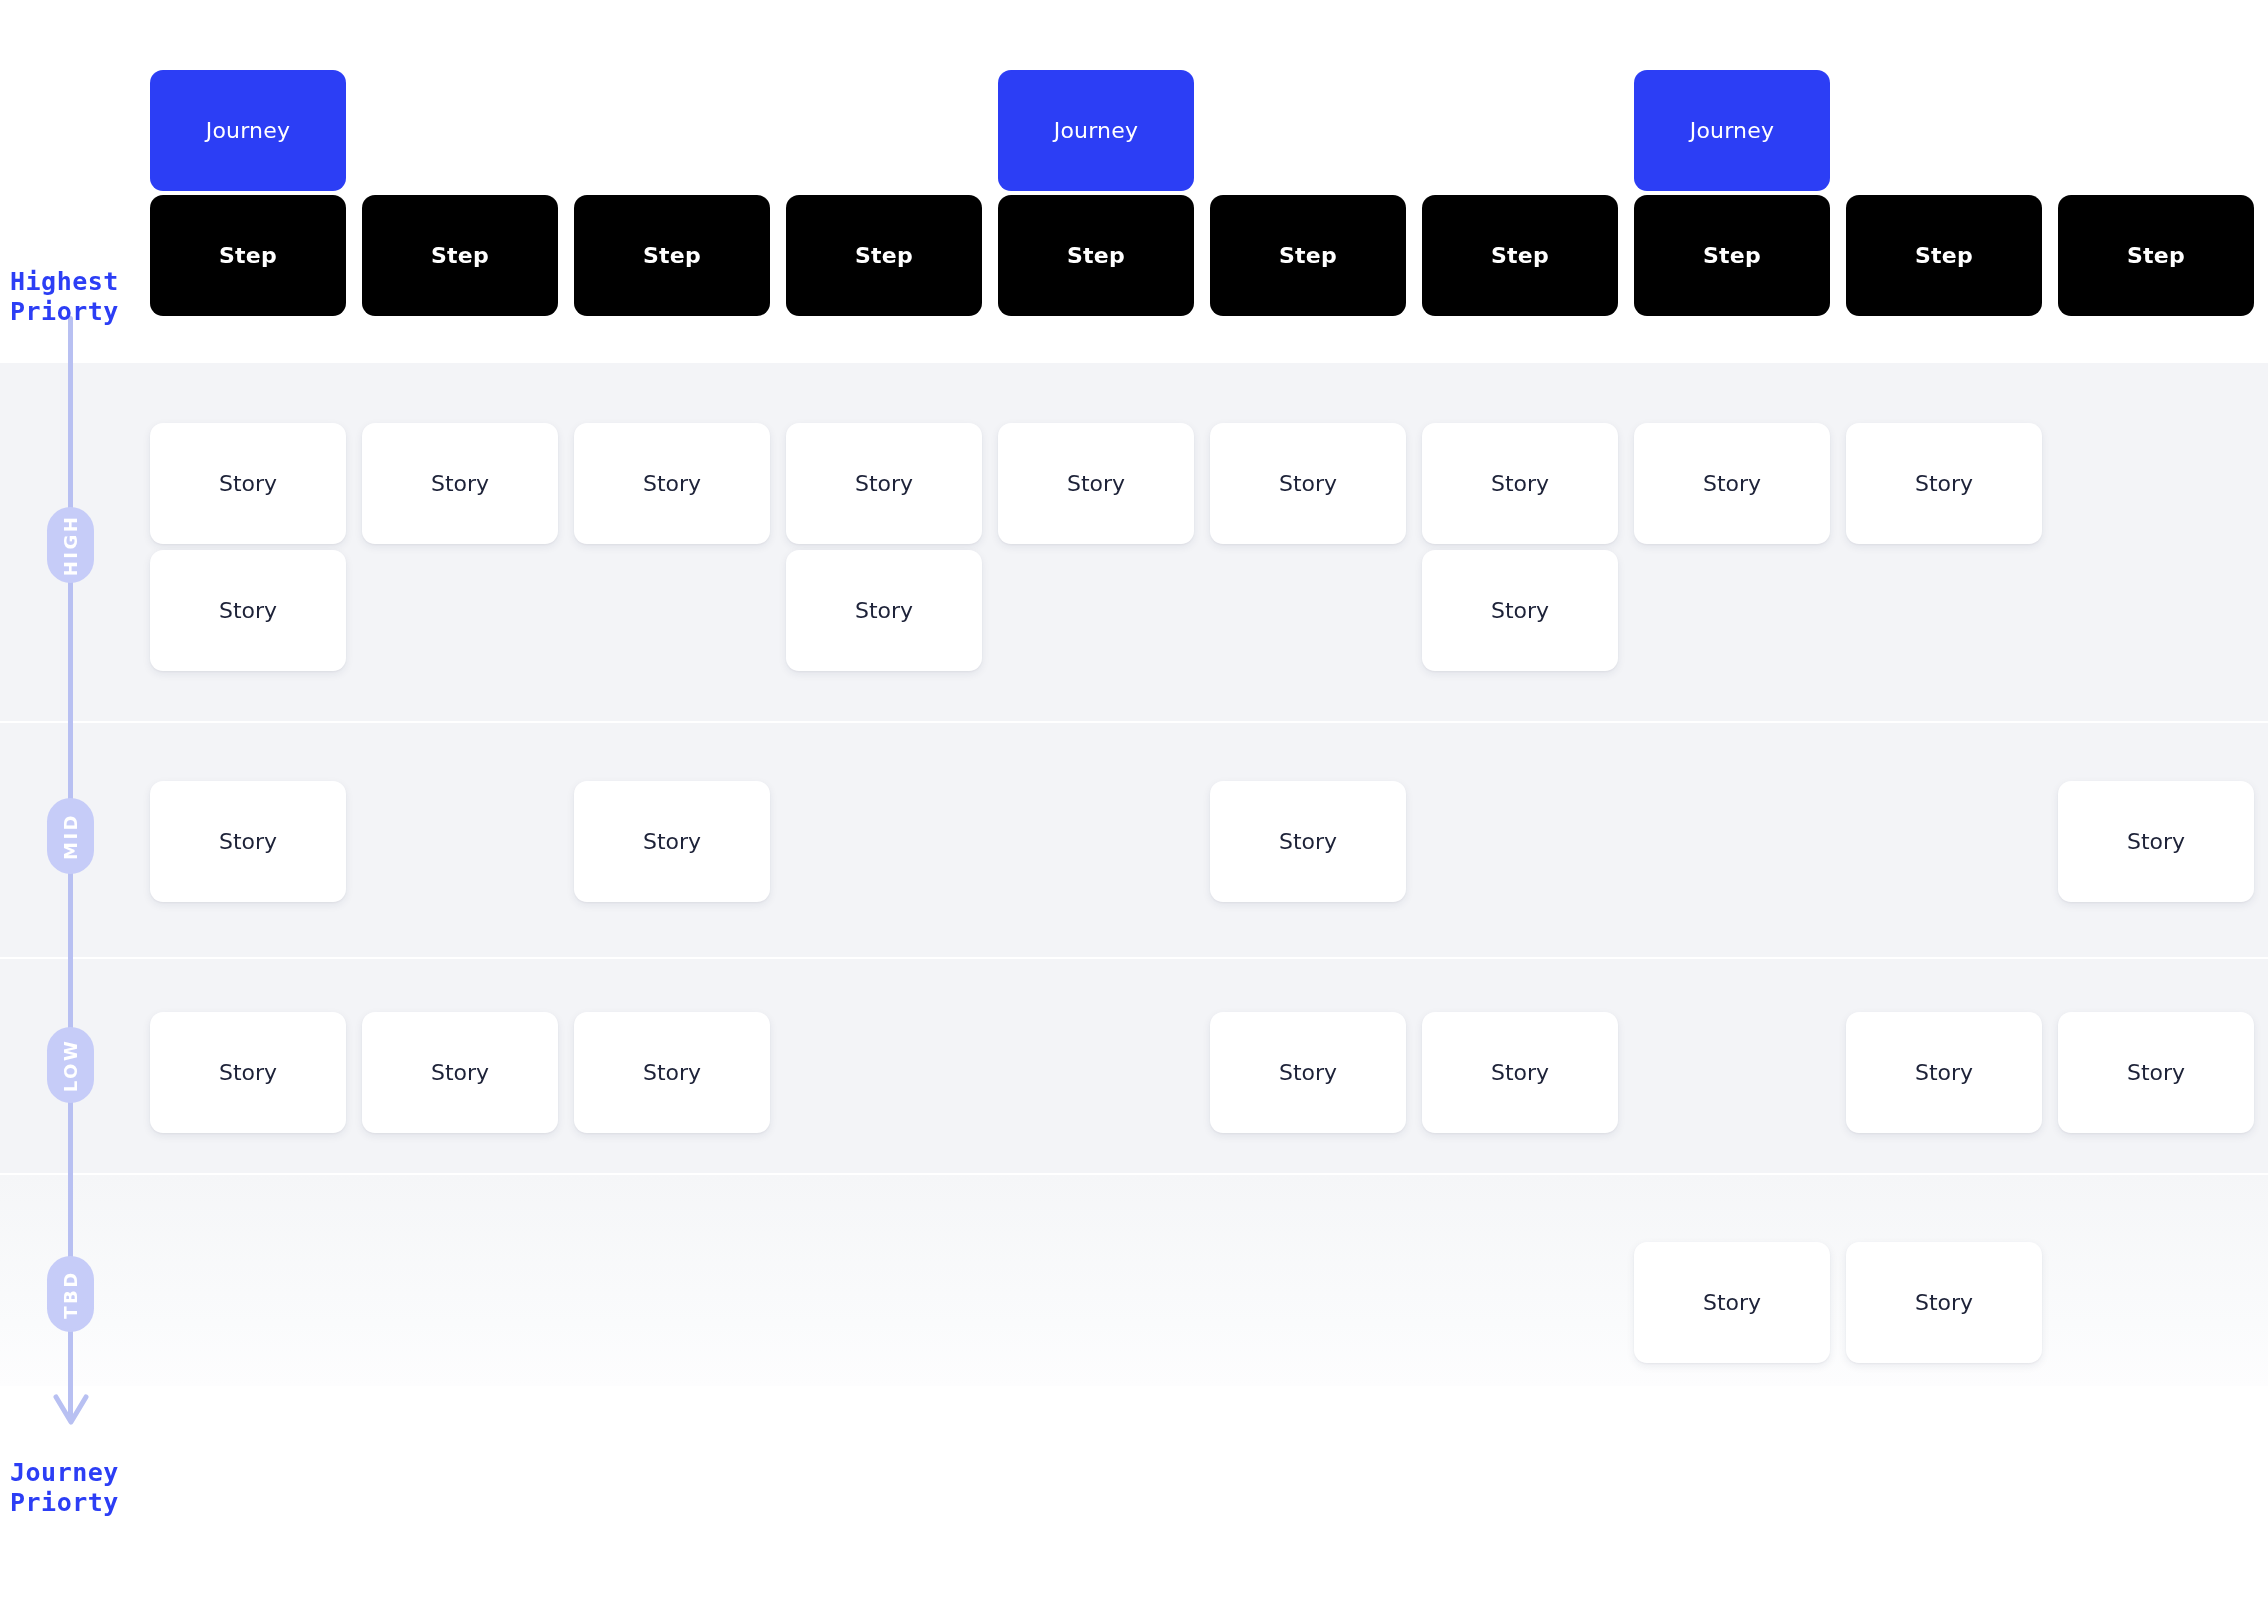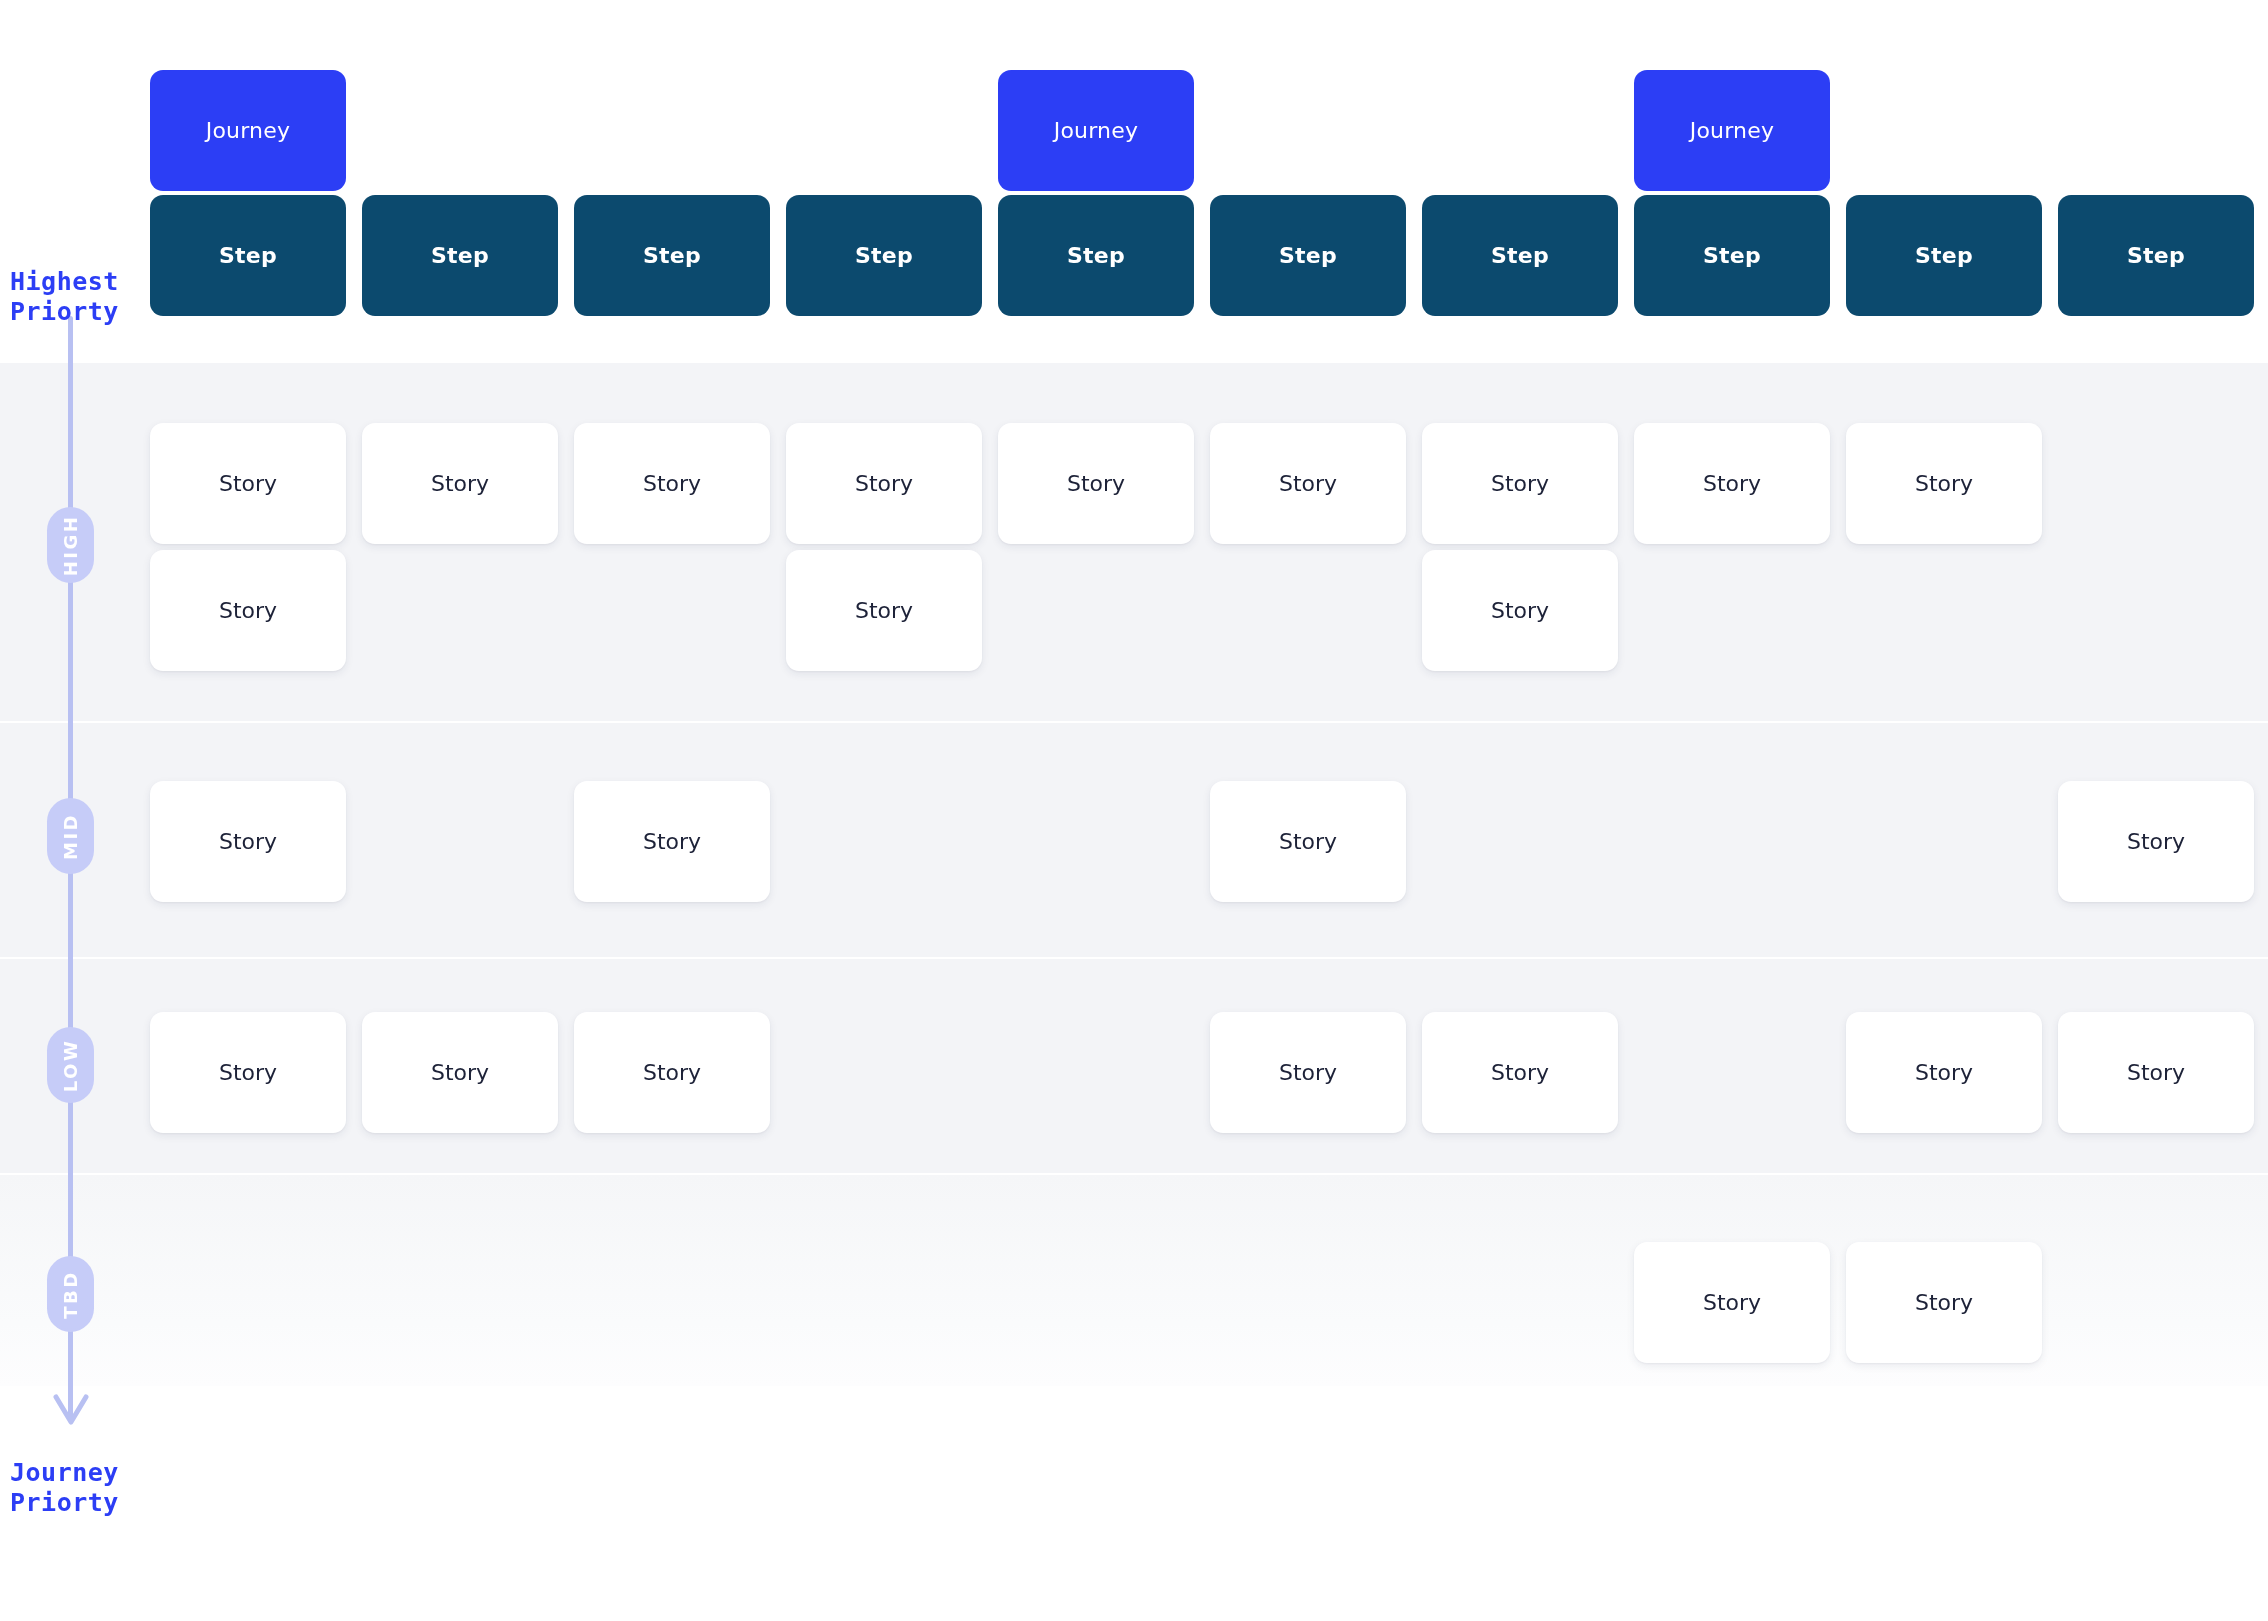--- a/index.html
+++ b/index.html
@@ -126,21 +126,21 @@
   .card-journey {
     height: 121px;
     background: #2c3ef5;
     color: #ffffff;
     font-weight: 400;
     letter-spacing: 0.2px;
   }
 
   .card-step {
     height: 121px;
-    background: #0c4a6e;
+    background: #000000;
     color: #ffffff;
     font-weight: 700;
     letter-spacing: 0.2px;
   }
 
   .card-story {
     height: 121px;
     background: #ffffff;
     color: #1d2238;
     font-weight: 400;

